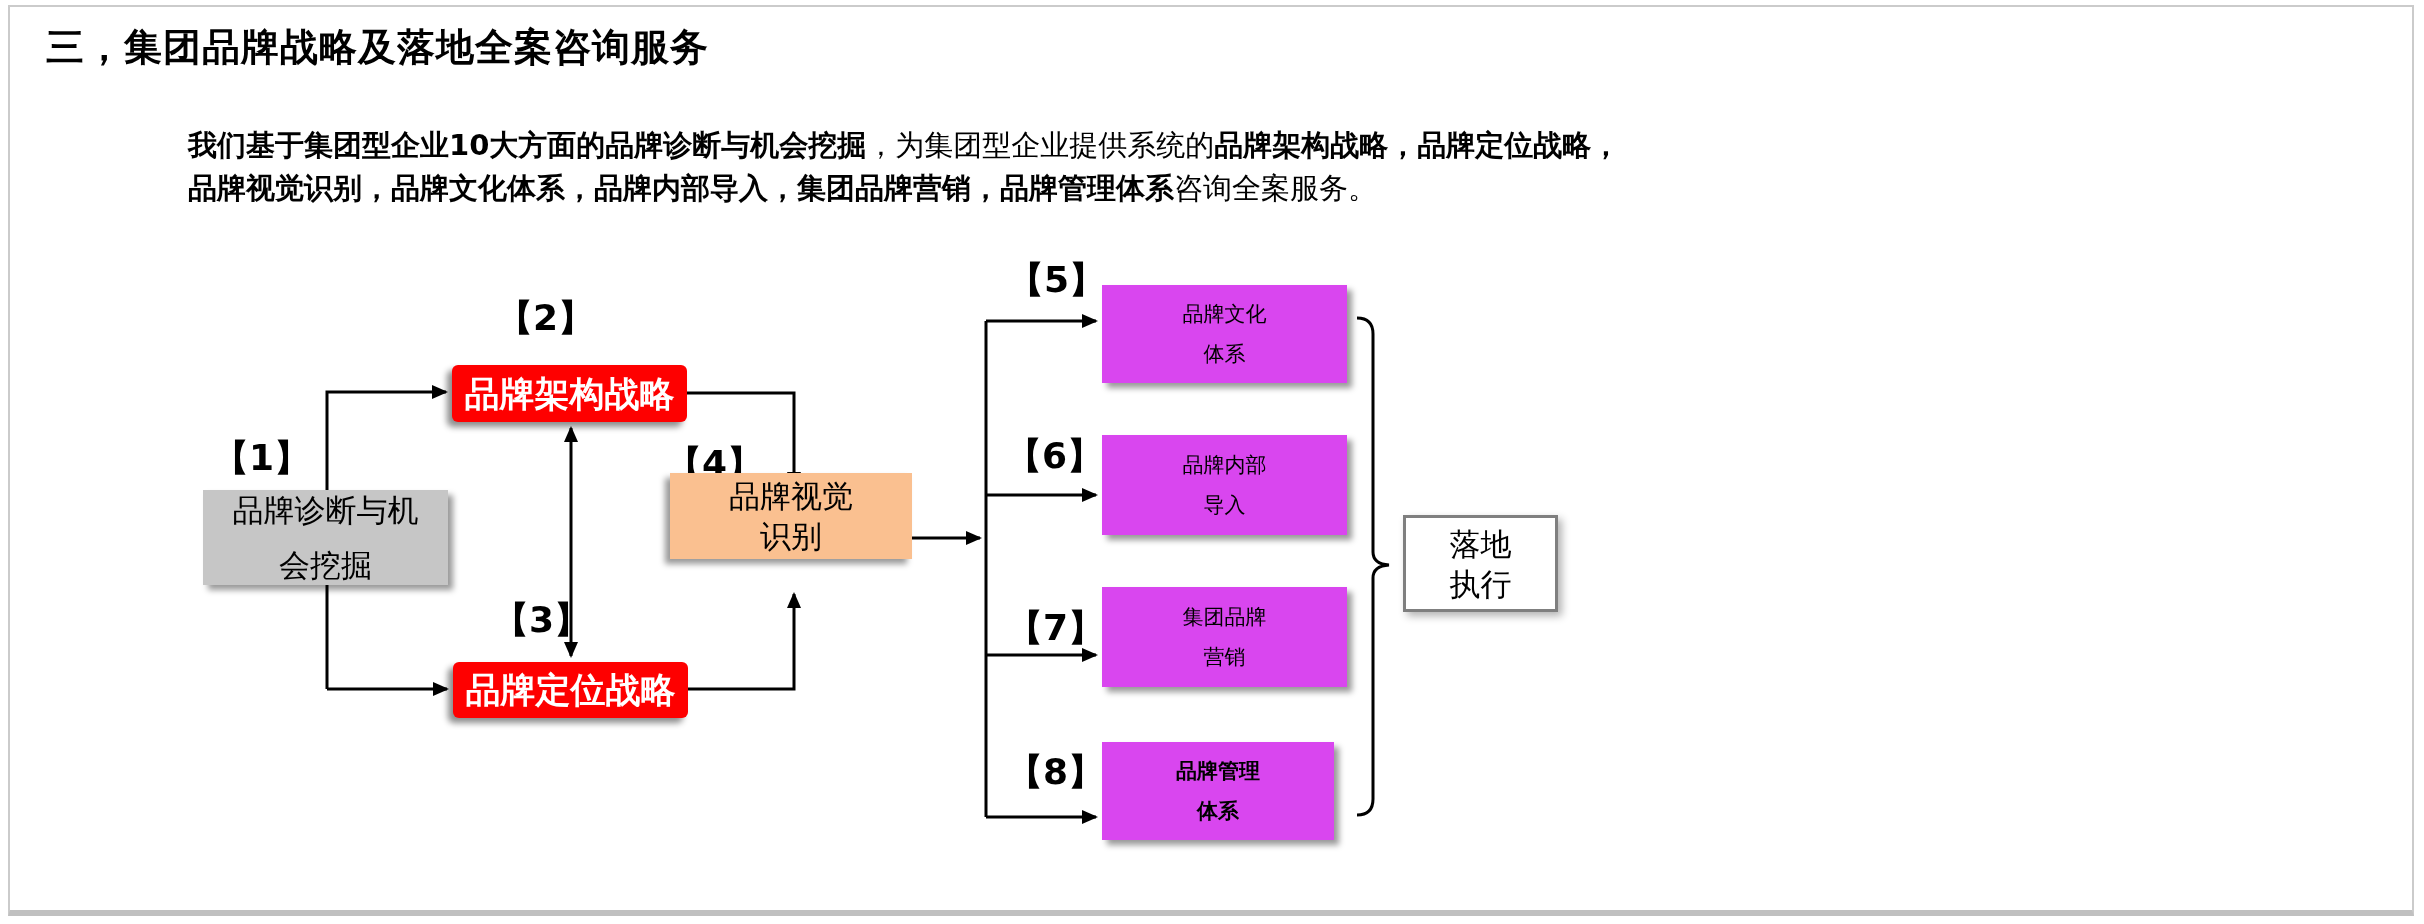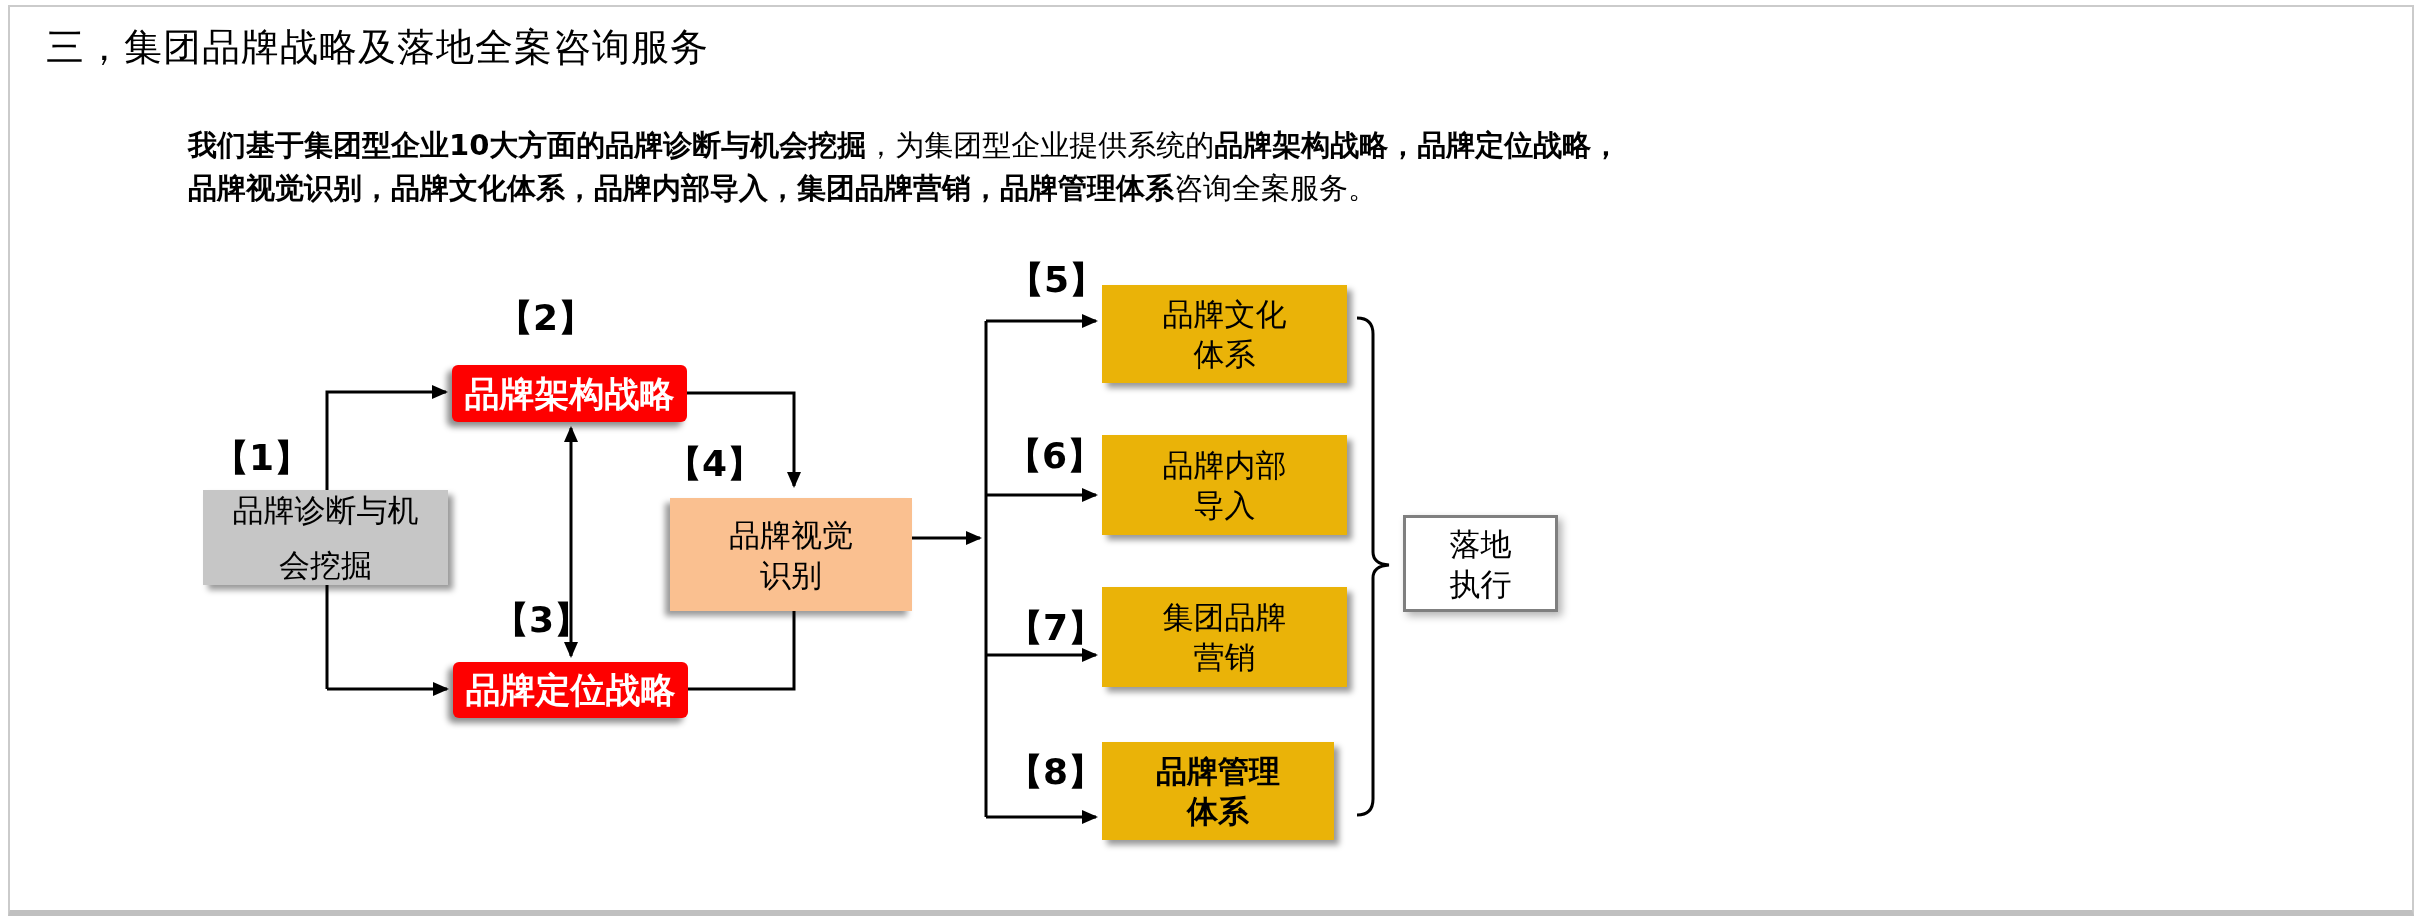--- a/index.html
+++ b/index.html
@@ -4,33 +4,33 @@
 <style>
   html,body{margin:0;padding:0;background:#ffffff;}
   .canvas{
     position:relative;width:2424px;height:924px;background:#ffffff;
     font-family:"DejaVu Sans","Liberation Sans",sans-serif;color:#000;overflow:hidden;
   }
   .frame{
     position:absolute;left:8px;top:5px;width:2406px;height:911px;box-sizing:border-box;
     border:2px solid #cbcbcb;border-bottom:6px solid #c0c0c0;pointer-events:none;
   }
-  .title{position:absolute;left:46px;top:22px;font-size:38px;font-weight:400;letter-spacing:1px;white-space:nowrap;}
+  .title{position:absolute;left:46px;top:22px;font-size:38px;font-weight:700;letter-spacing:1px;white-space:nowrap;}
   .intro{position:absolute;left:188px;top:124px;font-size:29px;line-height:43px;white-space:nowrap;}
   .intro .b{font-weight:bold;}
   .marker{position:absolute;font-size:36px;font-weight:600;line-height:40px;white-space:nowrap;}
   .box{
     position:absolute;display:flex;flex-direction:column;align-items:center;justify-content:center;
     text-align:center;box-sizing:border-box;z-index:2;
   }
   .box span{display:block;}
   .gray{background:#c6c6c6;box-shadow:5px 5px 6px rgba(0,0,0,.40);font-size:31px;line-height:40px;}
   .red{background:#fe0000;color:#fff;font-weight:bold;font-size:35px;line-height:42px;border-radius:6px;box-shadow:-5px 5px 6px rgba(0,0,0,.45);white-space:nowrap;}
   .orange{background:#fac090;box-shadow:-5px 5px 6px rgba(0,0,0,.40);font-size:31px;line-height:40px;}
-  .blue{background:#eab308;box-shadow:5px 5px 6px rgba(0,0,0,.40);font-size:31px;line-height:40px;}
+  .blue{background:#d946ef;box-shadow:5px 5px 6px rgba(0,0,0,.40);font-size:21px;line-height:40px;}
   .landing{background:#ffffff;border:3px solid #7f7f7f;box-shadow:4px 4px 8px rgba(0,0,0,.30);font-size:31px;line-height:40px;}
   svg.connectors{position:absolute;left:0;top:0;z-index:1;pointer-events:none;}
   svg.connectors path{stroke:#000;stroke-width:3;fill:none;}
 </style>
 </head>
 <body>
 
 <div class="canvas">
 
   <div class="frame"></div>
@@ -77,21 +77,21 @@
   </div>
 
   <div class="box red" style="left:452px;top:365px;width:235px;height:57px;">
     <span>品牌架构战略</span>
   </div>
 
   <div class="box red" style="left:453px;top:662px;width:235px;height:56px;">
     <span>品牌定位战略</span>
   </div>
 
-  <div class="box orange" style="left:670px;top:498px;width:242px;height:113px;">
+  <div class="box orange" style="left:670px;top:473px;width:242px;height:86px;">
     <span>品牌视觉</span>
     <span>识别</span>
   </div>
 
   <div class="box blue" style="left:1102px;top:285px;width:245px;height:98px;">
     <span>品牌文化</span>
     <span>体系</span>
   </div>
 
   <div class="box blue" style="left:1102px;top:435px;width:245px;height:100px;">

